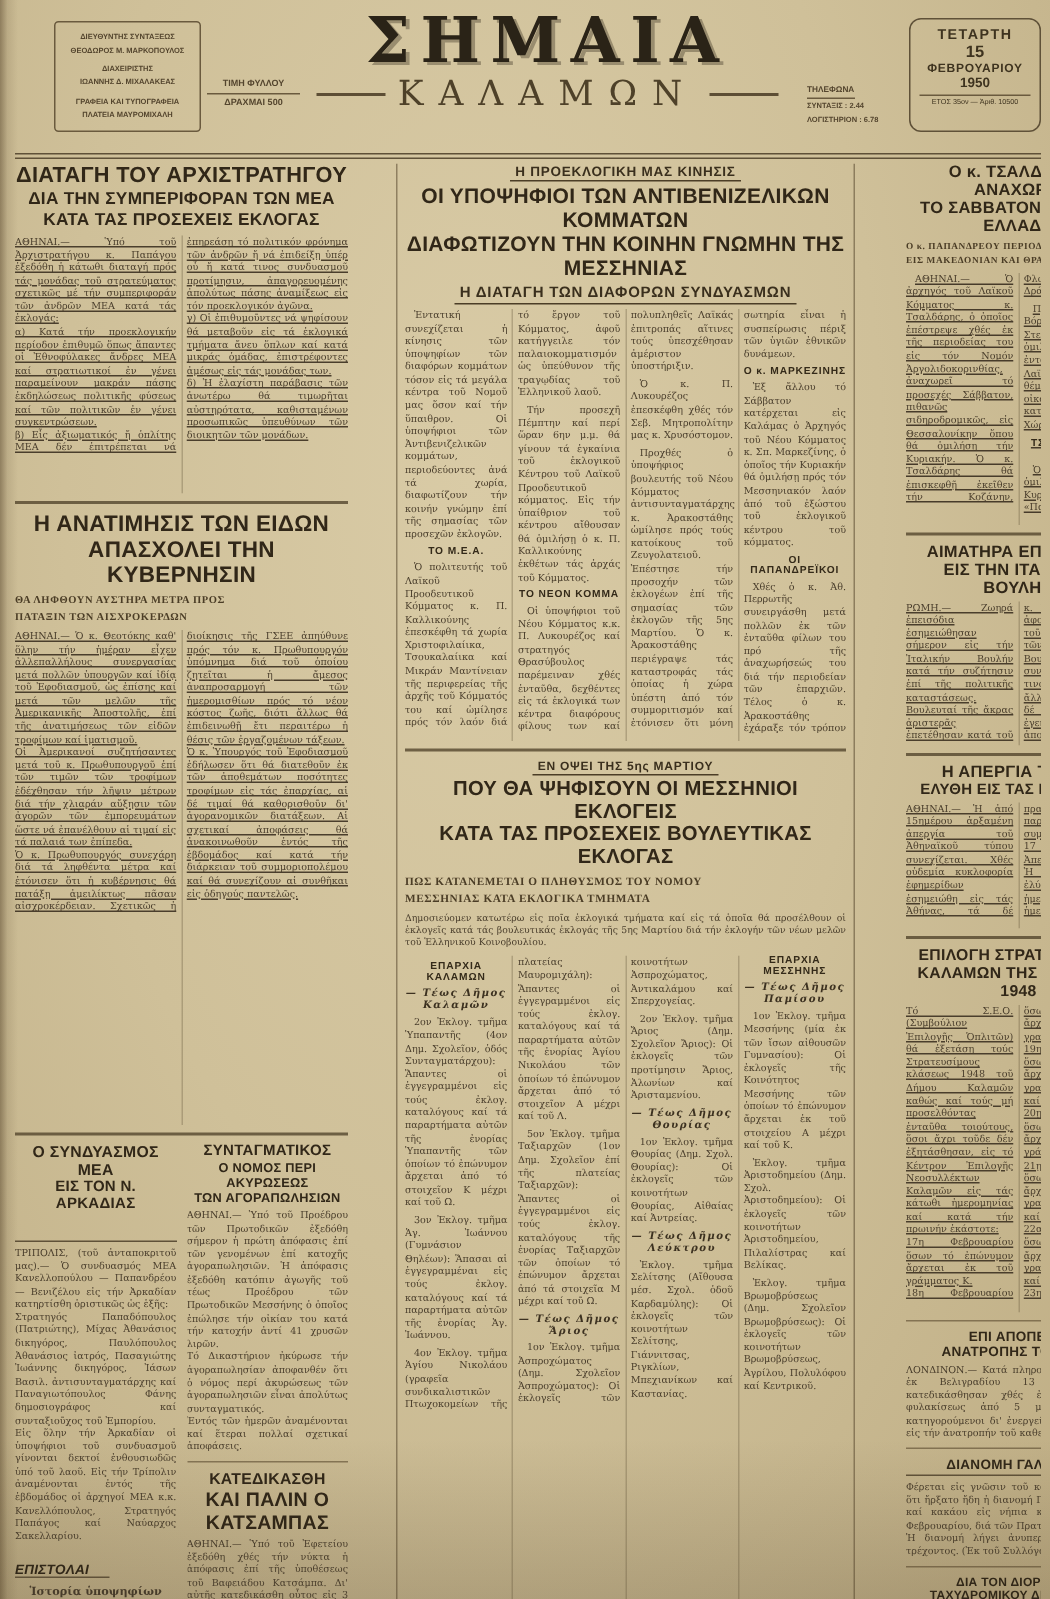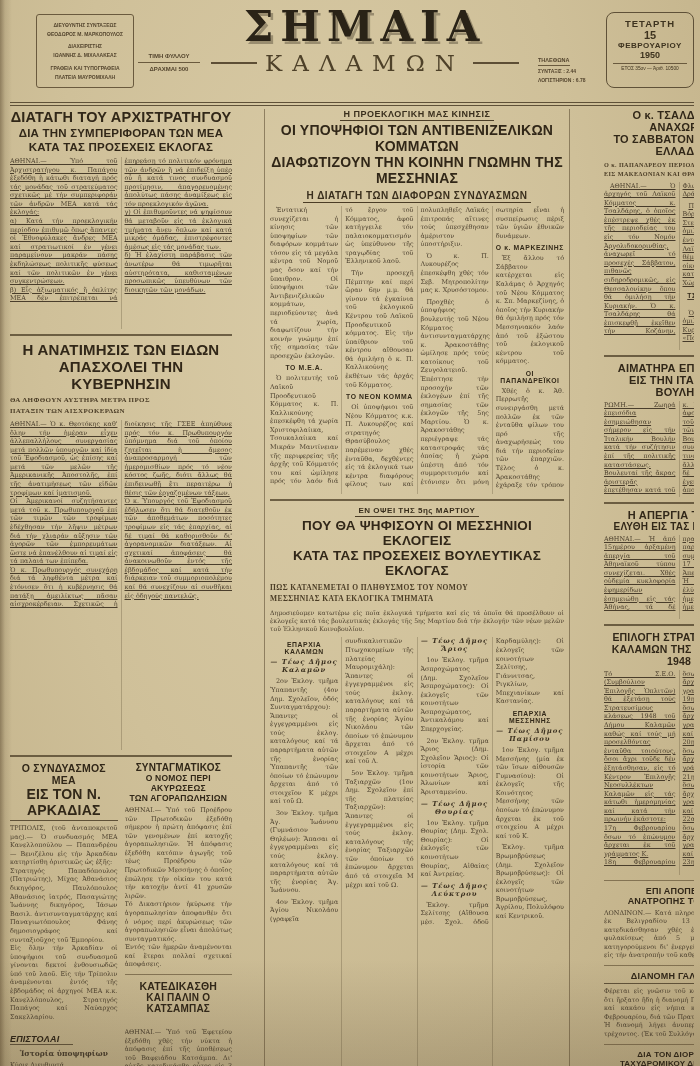--- a/index.html
+++ b/index.html
@@ -127,21 +127,21 @@
         <div class="body cols2" style="height:330px">ΑΘΗΝΑΙ.— Ὁ κ. Θεοτόκης καθ' ὅλην τήν ἡμέραν εἶχεν ἀλλεπαλλήλους συνεργασίας μετά πολλῶν ὑπουργῶν καί ἰδίᾳ τοῦ Ἐφοδιασμοῦ, ὡς ἐπίσης καί μετά τῶν μελῶν τῆς Ἀμερικανικῆς Ἀποστολῆς, ἐπί τῆς ἀνατιμήσεως τῶν εἰδῶν τροφίμων καί ἱματισμοῦ.
 Οἱ Ἀμερικανοί συζητήσαντες μετά τοῦ κ. Πρωθυπουργοῦ ἐπί τῶν τιμῶν τῶν τροφίμων ἐδέχθησαν τήν λῆψιν μέτρων διά τήν χλιαράν αὔξησιν τῶν ἀγορῶν τῶν ἐμπορευμάτων ὥστε νά ἐπανέλθουν αἱ τιμαί εἰς τά παλαιά των ἐπίπεδα.
 Ὁ κ. Πρωθυπουργός συνεχάρη διά τά ληφθέντα μέτρα καί ἐτόνισεν ὅτι ἡ κυβέρνησις θά πατάξῃ ἀμειλίκτως πᾶσαν αἰσχροκέρδειαν. Σχετικῶς ἡ διοίκησις τῆς ΓΣΕΕ ἀπηύθυνε πρός τόν κ. Πρωθυπουργόν ὑπόμνημα διά τοῦ ὁποίου ζητεῖται ἡ ἄμεσος ἀναπροσαρμογή τῶν ἡμερομισθίων πρός τό νέον κόστος ζωῆς, διότι ἄλλως θά ἐπιδεινωθῇ ἔτι περαιτέρω ἡ θέσις τῶν ἐργαζομένων τάξεων.
 Ὁ κ. Ὑπουργός τοῦ Ἐφοδιασμοῦ ἐδήλωσεν ὅτι θά διατεθοῦν ἐκ τῶν ἀποθεμάτων ποσότητες τροφίμων εἰς τάς ἐπαρχίας, αἱ δέ τιμαί θά καθορισθοῦν δι' ἀγορανομικῶν διατάξεων. Αἱ σχετικαί ἀποφάσεις θά ἀνακοινωθοῦν ἐντός τῆς ἑβδομάδος καί κατά τήν διάρκειαν τοῦ συμμοριοπολέμου καί θά συνεχίζουν αἱ συνθῆκαι εἰς ὁδηγούς παντελῶς.</div>
       </article>
       <div class="rule-h thick"></div>
       <div style="display:grid;grid-template-columns:1fr 1fr;column-gap:7px">
         <div>
           <article>
             <div class="h-big" style="font-size:10.5px">Ο ΣΥΝΔΥΑΣΜΟΣ ΜΕΑ</div>
-            <div class="h-big" style="font-size:14px;margin-bottom:3px;border-bottom:1px solid #5f5138;padding-bottom:2px">ΕΙΣ ΤΟΝ Ν. ΑΡΚΑΔΙΑΣ</div>
+            <div class="h-big" style="font-size:10px;margin-bottom:3px;border-bottom:1px solid #5f5138;padding-bottom:19px">ΕΙΣ ΤΟΝ Ν. ΑΡΚΑΔΙΑΣ</div>
             <div class="body">ΤΡΙΠΟΛΙΣ, (τοῦ ἀνταποκριτοῦ μας).— Ὁ συνδυασμός ΜΕΑ Κανελλοπούλου — Παπανδρέου — Βενιζέλου εἰς τήν Ἀρκαδίαν κατηρτίσθη ὁριστικῶς ὡς ἑξῆς:
 Στρατηγός Παπαδόπουλος (Πατριώτης), Μίχας Ἀθανάσιος δικηγόρος, Παυλόπουλος Ἀθανάσιος ἰατρός, Πασαγιώτης Ἰωάννης δικηγόρος, Ἰάσων Βασιλ. ἀντισυνταγματάρχης καί Παναγιωτόπουλος Φάνης δημοσιογράφος καί συνταξιοῦχος τοῦ Ἐμπορίου.
 Εἰς ὅλην τήν Ἀρκαδίαν οἱ ὑποψήφιοι τοῦ συνδυασμοῦ γίνονται δεκτοί ἐνθουσιωδῶς ὑπό τοῦ λαοῦ. Εἰς τήν Τρίπολιν ἀναμένονται ἐντός τῆς ἑβδομάδος οἱ ἀρχηγοί ΜΕΑ κ.κ. Κανελλόπουλος, Στρατηγός Παπάγος καί Ναύαρχος Σακελλαρίου.</div>
           </article>
           <article style="margin-top:6px">
             <div class="h-big" style="font-size:9px;font-style:italic;text-align:left;border-bottom:1px solid #5f5138;display:inline-block;padding-right:14px">ΕΠΙΣΤΟΛΑΙ</div>
             <div style="font-size:7.5px;font-weight:bold;text-align:center;margin:3px 0">Ἱστορία ὑποψηφίων</div>
             <div class="body">Κύριε Διευθυντά,
 Ἀναγράφεται ὅτι ὁ κ. Κατσικάρος εἶναι ἀρχηγός τοῦ Λαϊκοῦ συνδυασμοῦ Μεσσηνίας. Εἶναι γνωστή ὅμως εἰς πάντας ἡ ἱστορία τῶν ὑποψηφίων τοῦ νομοῦ μας. Τό Λαϊκόν κόμμα, διά ᾽Αρχηγόν τοῦ ὁποίου μέχρι τοῦδε ἔχομεν ἤ ἀναγνωρίζομεν, οὐδένα ἀνεγνώρισεν ἀρχηγόν τοπικοῦ συνδυασμοῦ· ἅπαντες δέ οἱ ὑποψήφιοι τῶν ψηφοδελτίων του, φυσικά καί τοῦ τῆς Μεσσηνίας, εἶναι ἰσότιμοι. Θά πρέπει συνεπῶς ὁ φίλος τύπος νά ἀποφεύγῃ τοιαύτας ἀναγραφάς, ὅπως ἐξάγωνται σαφῆ συμπεράσματα παρά τῶν ἐκλογέων καί μή δημιουργῆται σύγχυσις εἰς βάρος οὐδενός διαφημίσεις των.</div>
             
@@ -152,21 +152,21 @@
             <div class="h-big" style="font-size:10px">ΣΥΝΤΑΓΜΑΤΙΚΟΣ</div>
             <div class="h-big" style="font-size:8.5px">Ο ΝΟΜΟΣ ΠΕΡΙ ΑΚΥΡΩΣΕΩΣ</div>
             <div class="h-big" style="font-size:8.5px;margin-bottom:3px">ΤΩΝ ΑΓΟΡΑΠΩΛΗΣΙΩΝ</div>
             <div class="body">ΑΘΗΝΑΙ.— Ὑπό τοῦ Προέδρου τῶν Πρωτοδικῶν ἐξεδόθη σήμερον ἡ πρώτη ἀπόφασις ἐπί τῶν γενομένων ἐπί κατοχῆς ἀγοραπωλησιῶν. Ἡ ἀπόφασις ἐξεδόθη κατόπιν ἀγωγῆς τοῦ τέως Προέδρου τῶν Πρωτοδικῶν Μεσσήνης ὁ ὁποῖος ἐπώλησε τήν οἰκίαν του κατά τήν κατοχήν ἀντί 41 χρυσῶν λιρῶν.
 Τό Δικαστήριον ἠκύρωσε τήν ἀγοραπωλησίαν ἀποφανθέν ὅτι ὁ νόμος περί ἀκυρώσεως τῶν ἀγοραπωλησιῶν εἶναι ἀπολύτως συνταγματικός.
 Ἐντός τῶν ἡμερῶν ἀναμένονται καί ἕτεραι πολλαί σχετικαί ἀποφάσεις.</div>
           </article>
           <div class="rule-h"></div>
           <article>
             <div class="h-big" style="font-size:10.5px">ΚΑΤΕΔΙΚΑΣΘΗ</div>
-            <div class="h-big" style="font-size:10px;margin-bottom:14px">ΚΑΙ ΠΑΛΙΝ Ο ΚΑΤΣΑΜΠΑΣ</div>
+            <div class="h-big" style="font-size:13px;margin-bottom:3px">ΚΑΙ ΠΑΛΙΝ Ο ΚΑΤΣΑΜΠΑΣ</div>
             <div class="body">ΑΘΗΝΑΙ.— Ὑπό τοῦ Ἐφετείου ἐξεδόθη χθές τήν νύκτα ἡ ἀπόφασις ἐπί τῆς ὑποθέσεως τοῦ Βαφειάδου Κατσάμπα. Δι' αὐτῆς κατεδικάσθη οὗτος εἰς 3 1/2 μηνῶν φυλάκισιν. Ὁ συγκατηγορούμενός του Ξηρόπουλος κατεδικάσθη εἰς ἑνός μηνός φυλάκισιν.
 Τό ποσόν διά τήν ἐξαγοράν τῆς ποινῆς ὡρίσθη ὑπό τοῦ δικαστηρίου εἰς 300 χιλιάδας ἡμερησίως διά τόν πρῶτον καί 20 χιλ. δραχμάς διά τόν δεύτερον.</div>
           </article>
 
         </div>
       </div>
     </section>
 
     <section class="zone center">
       <article>
@@ -199,28 +199,29 @@
         <div class="body" style="font-size:6.2px;margin-bottom:4px">Δημοσιεύομεν κατωτέρω εἰς ποῖα ἐκλογικά τμήματα καί εἰς τά ὁποῖα θά προσέλθουν οἱ ἐκλογεῖς κατά τάς βουλευτικάς ἐκλογάς τῆς 5ης Μαρτίου διά τήν ἐκλογήν τῶν νέων μελῶν τοῦ Ἑλληνικοῦ Κοινοβουλίου.</div>
         <div class="cols4" style="height:470px;overflow:hidden">
             <div class="subhead">ΕΠΑΡΧΙΑ ΚΑΛΑΜΩΝ</div>
             <div class="subhead2">— Τέως Δῆμος Καλαμῶν</div>
             <div class="para">2ον Ἐκλογ. τμῆμα Ὑπαπαντῆς (4ον Δημ. Σχολεῖον, ὁδός Συνταγματάρχου): Ἅπαντες οἱ ἐγγεγραμμένοι εἰς τούς ἐκλογ. καταλόγους καί τά παραρτήματα αὐτῶν τῆς ἐνορίας Ὑπαπαντῆς τῶν ὁποίων τό ἐπώνυμον ἄρχεται ἀπό τό στοιχεῖον Κ μέχρι καί τοῦ Ω.</div>
             <div class="para">3ον Ἐκλογ. τμῆμα Ἁγ. Ἰωάννου (Γυμνάσιον Θηλέων): Ἅπασαι αἱ ἐγγεγραμμέναι εἰς τούς ἐκλογ. καταλόγους καί τά παραρτήματα αὐτῶν τῆς ἐνορίας Ἁγ. Ἰωάννου.</div>
             <div class="para">4ον Ἐκλογ. τμῆμα Ἁγίου Νικολάου (γραφεῖα συνδικαλιστικῶν Πτωχοκομείων τῆς πλατείας Μαυρομιχάλη): Ἅπαντες οἱ ἐγγεγραμμένοι εἰς τούς ἐκλογ. καταλόγους καί τά παραρτήματα αὐτῶν τῆς ἐνορίας Ἁγίου Νικολάου τῶν ὁποίων τό ἐπώνυμον ἄρχεται ἀπό τό στοιχεῖον Α μέχρι καί τοῦ Λ.</div>
             <div class="para">5ον Ἐκλογ. τμῆμα Ταξιαρχῶν (1ον Δημ. Σχολεῖον ἐπί τῆς πλατείας Ταξιαρχῶν): Ἅπαντες οἱ ἐγγεγραμμένοι εἰς τούς ἐκλογ. καταλόγους τῆς ἐνορίας Ταξιαρχῶν τῶν ὁποίων τό ἐπώνυμον ἄρχεται ἀπό τά στοιχεῖα Μ μέχρι καί τοῦ Ω.</div>
             <div class="subhead2">— Τέως Δῆμος Ἄριος</div>
             <div class="para">1ον Ἐκλογ. τμῆμα Ἀσπροχώματος (Δημ. Σχολεῖον Ἀσπροχώματος): Οἱ ἐκλογεῖς τῶν κοινοτήτων Ἀσπροχώματος, Ἀντικαλάμου καί Σπερχογείας.</div>
-            <div class="para">2ον Ἐκλογ. τμῆμα Ἄριος (Δημ. Σχολεῖον Ἄριος): Οἱ ἱστορία τῶν κοινοτήτων Ἄριος, Ἀλωνίων καί Ἀρισταμενίου.</div>
+            <div class="para">2ον Ἐκλογ. τμῆμα Ἄριος (Δημ. Σχολεῖον Ἄριος): Οἱ ἐκλογεῖς τῶν προτίμησιν Ἄριος, Ἀλωνίων καί Ἀρισταμενίου.</div>
             <div class="subhead2">— Τέως Δῆμος Θουρίας</div>
             <div class="para">1ον Ἐκλογ. τμῆμα Θουρίας (Δημ. Σχολ. Θουρίας): Οἱ ἐκλογεῖς τῶν κοινοτήτων Θουρίας, Αἰθαίας καί Ἀντρείας.</div>
             <div class="subhead2">— Τέως Δῆμος Λεύκτρου</div>
             <div class="para">Ἐκλογ. τμῆμα Σελίτσης (Αἴθουσα μέσ. Σχολ. ὁδοῦ Καρδαμύλης): Οἱ ἐκλογεῖς τῶν κοινοτήτων Σελίτσης, Γιάννιτσας, Ριγκλίων, Μπεχιανίκων καί Καστανίας.</div>
             <div class="subhead">ΕΠΑΡΧΙΑ ΜΕΣΣΗΝΗΣ</div>
             <div class="subhead2">— Τέως Δῆμος Παμίσου</div>
             <div class="para">1ον Ἐκλογ. τμῆμα Μεσσήνης (μία ἐκ τῶν ἴσων αἰθουσῶν Γυμνασίου): Οἱ ἐκλογεῖς τῆς Κοινότητος Μεσσήνης τῶν ὁποίων τό ἐπώνυμον ἄρχεται ἐκ τοῦ στοιχείου Α μέχρι καί τοῦ Κ.</div>
+            <div class="para">Ἐκλογ. τμῆμα Ἀριστοδημείου (Δημ. Σχολ. Ἀριστοδημείου): Οἱ ἐκλογεῖς τῶν κοινοτήτων Ἀριστοδημείου, Πιλαλίστρας καί Βελίκας.</div>
             <div class="para">Ἐκλογ. τμῆμα Βρωμοβρύσεως (Δημ. Σχολεῖον Βρωμοβρύσεως): Οἱ ἐκλογεῖς τῶν κοινοτήτων Βρωμοβρύσεως, Ἀγρίλου, Πολυλόφου καί Κεντρικοῦ.</div>
           </div>
       </article>
 
     </section>
 
     <section class="zone right">
       <article>
         <div class="h-big" style="font-size:11px">Ο κ. ΤΣΑΛΔΑΡΗΣ ΑΝΑΧΩΡΕΙ</div>
         <div class="h-big" style="font-size:11px;margin-bottom:3px">ΤΟ ΣΑΒΒΑΤΟΝ ΕΙΣ ΒΟΡ. ΕΛΛΑΔΑ</div>

